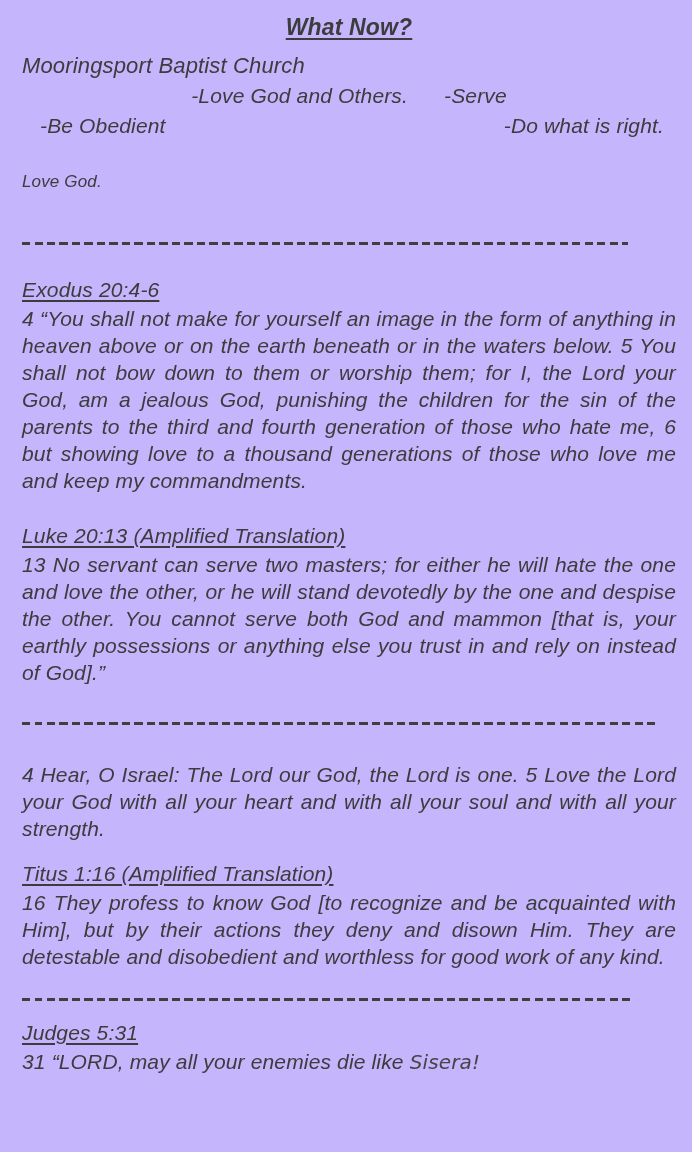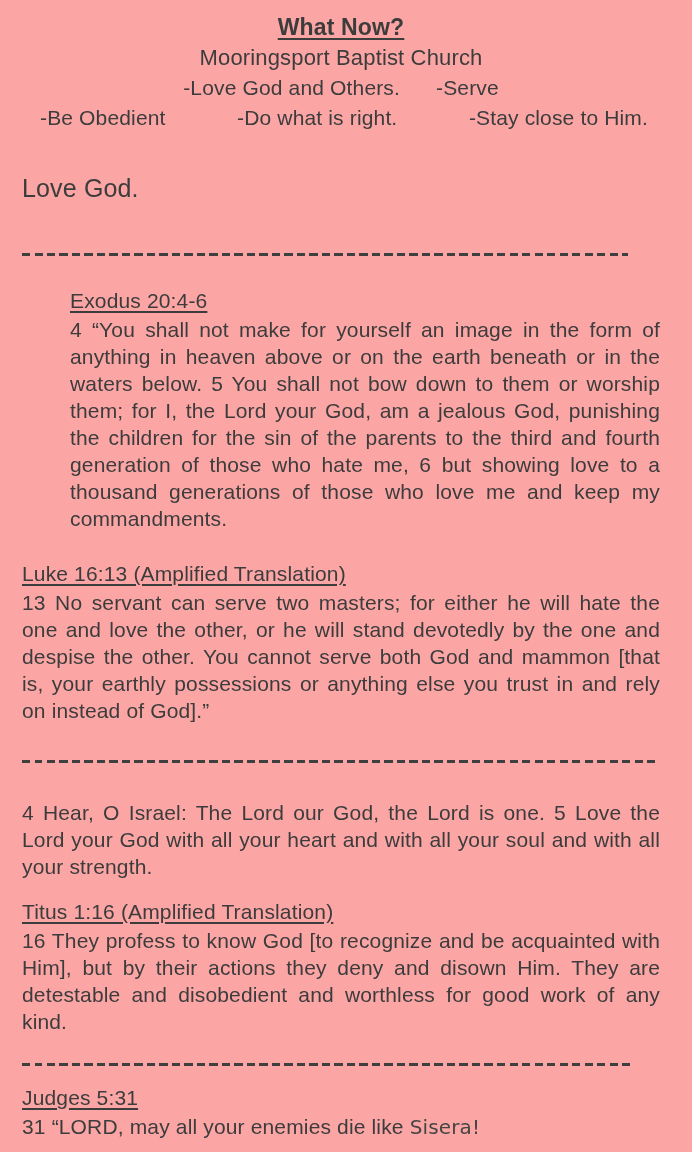--- a/index.html
+++ b/index.html
@@ -1,74 +1,74 @@
 <!DOCTYPE html>
 <html><head>
 <meta charset="utf-8">
 <style>
   html, body { margin: 0; padding: 0; background: #e8e8e8; }
   .page {
     position: relative;
     width: 692px;
     height: 1152px;
     margin: 0 auto;
-    background: #fca5a5;
+    background: #c4b5fd;
     overflow: hidden;
     box-sizing: border-box;
-    padding: 12px 32px 0 22px;
+    padding: 12px 16px 0 22px;
     font-family: "Liberation Sans", sans-serif;
     color: #3c3c3c;
     letter-spacing: 0.15px;
+    font-style: italic;
   }
   .title {
     text-align: center;
     font-size: 23px;
     font-weight: bold;
     text-decoration: underline;
     text-underline-offset: 3px;
     margin-top: 2px;
   }
   .church {
-    text-align: center;
     font-size: 22px;
-    margin-top: 4px;
+    margin-top: 12px;
   }
   .tag-row1 {
     display: flex;
     justify-content: center;
     gap: 36px;
     font-size: 21px;
     margin-top: 5px;
   }
   .tag-row2 {
     display: flex;
     justify-content: space-between;
     font-size: 21px;
     margin-top: 6px;
     padding: 0 12px 0 18px;
     gap: 8px;
   }
   .theme {
-    font-size: 25px;
-    margin-top: 44px;
+    font-size: 17px;
+    margin-top: 34px;
   }
   .sep {
     height: 3px;
     background: repeating-linear-gradient(90deg, #3f3f3f 0 8px, transparent 8px 12.5px);
   }
   .sep-1 { width: 606px; margin: 50px 0 0 0; }
   .sep-2 { width: 636px; margin: 36px 0 0 0; }
   .sep-3 { width: 610px; margin: 28px 0 0 0; }
   .scripture-heading {
     font-size: 21px;
     text-decoration: underline;
     text-underline-offset: 3px;
     display: inline-block;
   }
-  .mt-exodus   { margin-top: 33px; margin-left: 48px; }
+  .mt-exodus   { margin-top: 33px; }
   .mt-luke     { margin-top: 30px; }
   .mt-deut     { margin-top: 36px; }
   .mt-titus    { margin-top: 20px; }
   .mt-judges   { margin-top: 20px; }
   .scripture-text {
     font-size: 21px;
     line-height: 27px;
     text-align: justify;
     text-align-last: left;
     margin: 3px 0 0 0;
@@ -91,34 +91,33 @@
   <div class="church">Mooringsport Baptist Church</div>
 
   <div class="tag-row1">
     <span>-Love God and Others.</span>
     <span>-Serve</span>
   </div>
 
   <div class="tag-row2">
     <span>-Be Obedient</span>
     <span>-Do what is right.</span>
-    <span>-Stay close to Him.</span>
   </div>
 
   <div class="theme">Love God.</div>
 
   <div class="sep sep-1"></div>
 
   <div class="block mt-exodus">
     <span class="scripture-heading">Exodus 20:4-6</span>
     <p class="scripture-text">4 “You shall not make for yourself an image in the form of anything in heaven above or on the earth beneath or in the waters below. 5 You shall not bow down to them or worship them; for I, the Lord your God, am a jealous God, punishing the children for the sin of the parents to the third and fourth generation of those who hate me, 6 but showing love to a thousand generations of those who love me and keep my commandments.</p>
   </div>
 
   <div class="block mt-luke">
-    <span class="scripture-heading">Luke 16:13 (Amplified Translation)</span>
+    <span class="scripture-heading">Luke 20:13 (Amplified Translation)</span>
     <p class="scripture-text">13 No servant can serve two masters; for either he will hate the one and love the other, or he will stand devotedly by the one and despise the other. You cannot serve both God and mammon [that is, your earthly possessions or anything else you trust in and rely on instead of God].”</p>
   </div>
 
   <div class="sep sep-2"></div>
 
   <div class="block mt-deut">
     <p class="scripture-text">4 Hear, O Israel: The Lord our God, the Lord is one.  5 Love the Lord your God with all your heart and with all your soul and with all your strength.</p>
   </div>
 
   <div class="block mt-titus">

